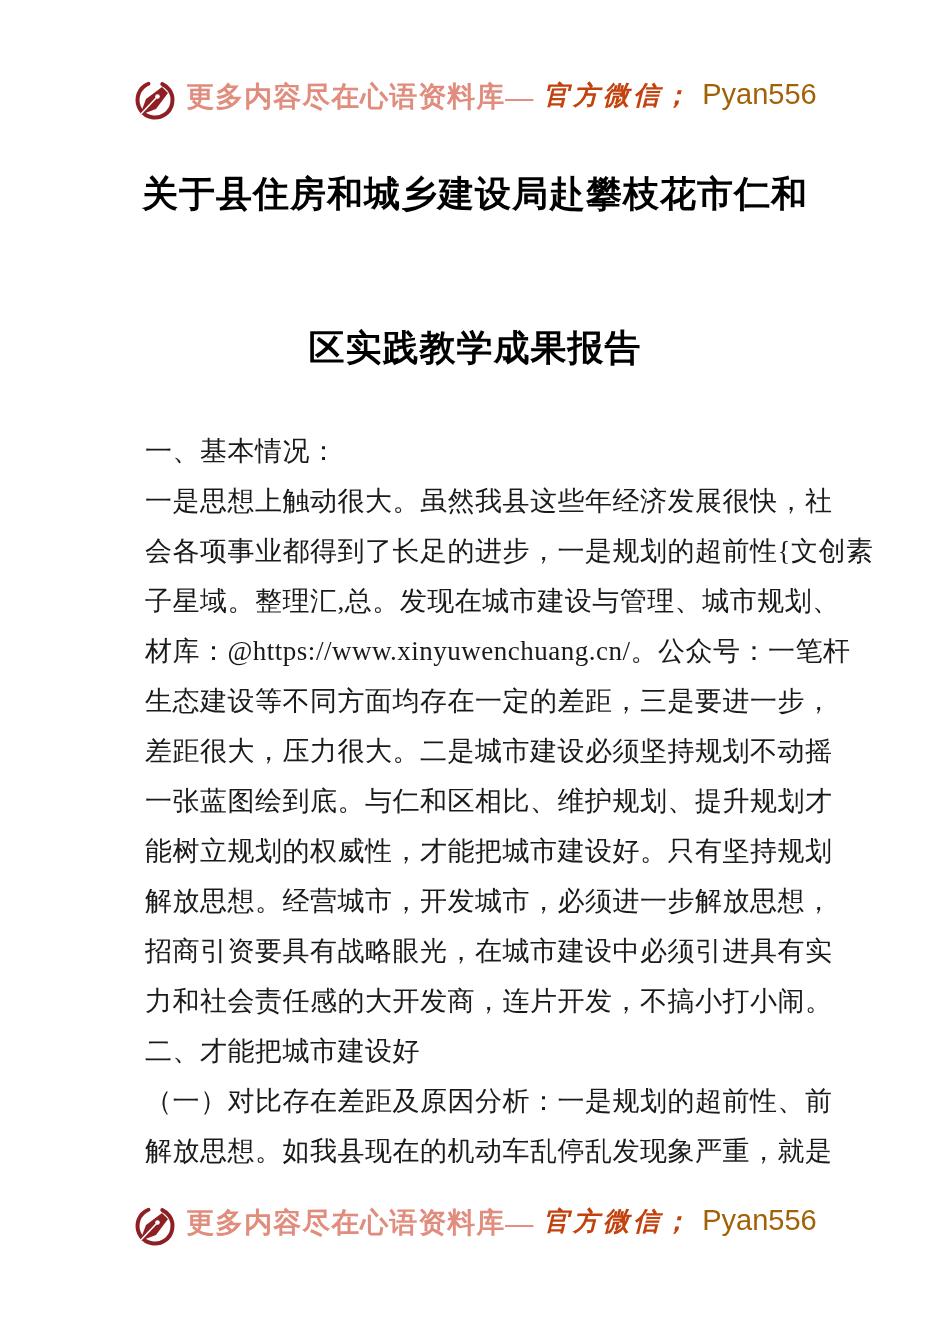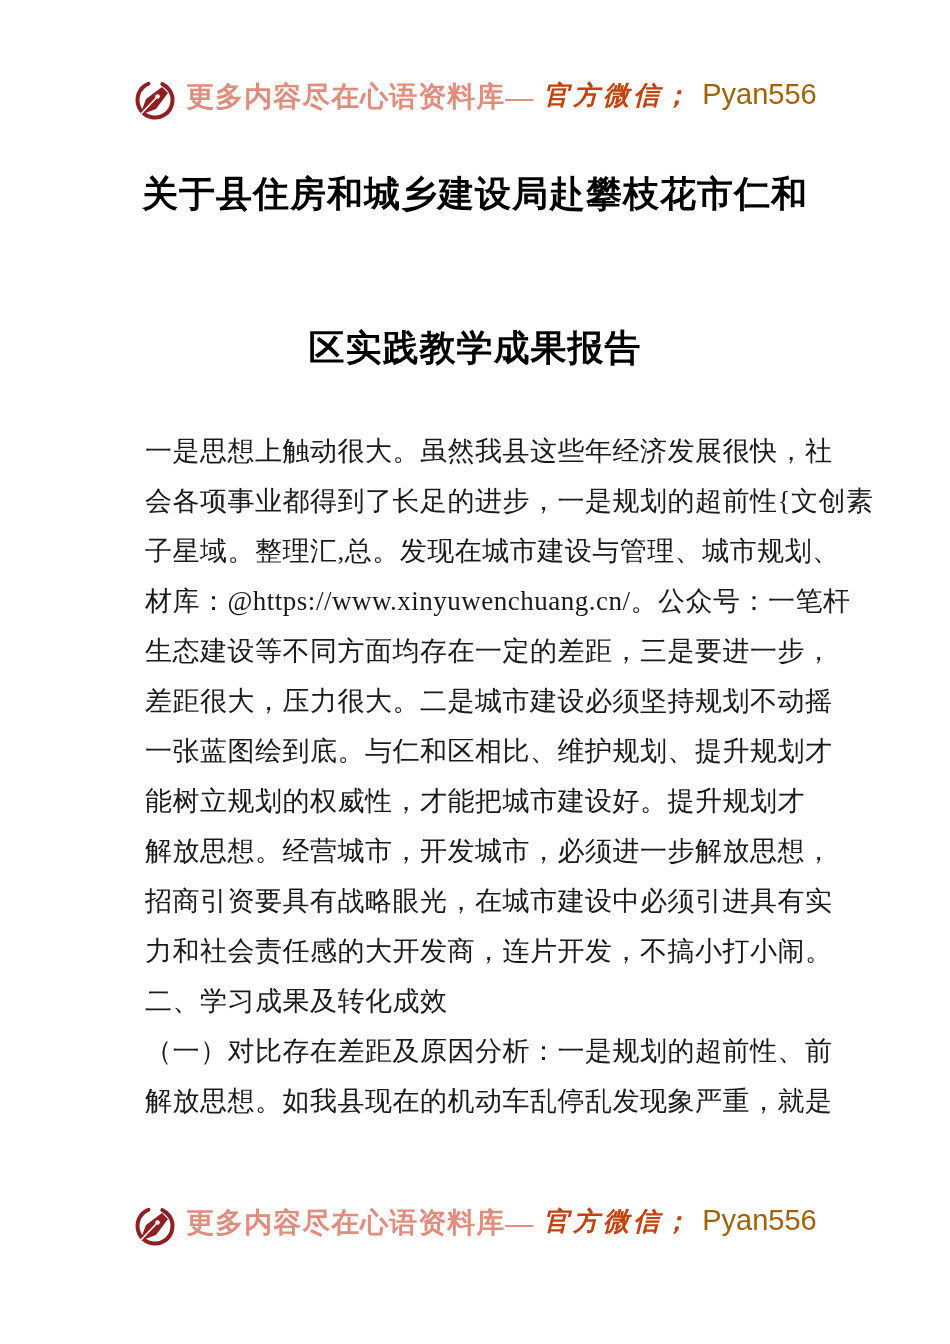--- a/index.html
+++ b/index.html
@@ -102,32 +102,33 @@
     </svg>
     <span class="wm-brand">更多内容尽在心语资料库—</span>
     <span class="wm-label">官方微信；</span>
     <span class="wm-id">Pyan556</span>
   </div>
 
   <div class="doc-title-line line1">关于县住房和城乡建设局赴攀枝花市仁和</div>
   <div class="doc-title-line line2">区实践教学成果报告</div>
 
   <div class="content">
+    <div class="text-line">一、基本情况：</div>
     <div class="text-line">一是思想上触动很大。虽然我县这些年经济发展很快，社</div>
     <div class="text-line">会各项事业都得到了长足的进步，一是规划的超前性{文创素</div>
     <div class="text-line">子星域。整理汇,总。发现在城市建设与管理、城市规划、</div>
     <div class="text-line">材库：@https://www.xinyuwenchuang.cn/。公众号：一笔杆</div>
     <div class="text-line">生态建设等不同方面均存在一定的差距，三是要进一步，</div>
     <div class="text-line">差距很大，压力很大。二是城市建设必须坚持规划不动摇</div>
     <div class="text-line">一张蓝图绘到底。与仁和区相比、维护规划、提升规划才</div>
-    <div class="text-line">能树立规划的权威性，才能把城市建设好。提升规划才</div>
+    <div class="text-line">能树立规划的权威性，才能把城市建设好。只有坚持规划</div>
     <div class="text-line">解放思想。经营城市，开发城市，必须进一步解放思想，</div>
     <div class="text-line">招商引资要具有战略眼光，在城市建设中必须引进具有实</div>
     <div class="text-line">力和社会责任感的大开发商，连片开发，不搞小打小闹。</div>
-    <div class="text-line">二、学习成果及转化成效</div>
+    <div class="text-line">二、才能把城市建设好</div>
     <div class="text-line">（一）对比存在差距及原因分析：一是规划的超前性、前</div>
     <div class="text-line">解放思想。如我县现在的机动车乱停乱发现象严重，就是</div>
   </div>
 
   <div class="watermark footer">
     <svg class="wm-logo" viewBox="0 0 44 44">
       <circle cx="22" cy="22" r="17.5" fill="none" stroke="#8e2023" stroke-width="4" stroke-dasharray="86 14" stroke-linecap="round" transform="rotate(-35 22 22)"></circle>
       <path d="M7 37 L13 21 L29 9 L35 15 L23 31 Z" fill="#8e2023"></path>
       <circle cx="24.5" cy="18.5" r="2.3" fill="#ffffff"></circle>
       <line x1="7" y1="37" x2="24.5" y2="18.5" stroke="#ffffff" stroke-width="1.6"></line>

